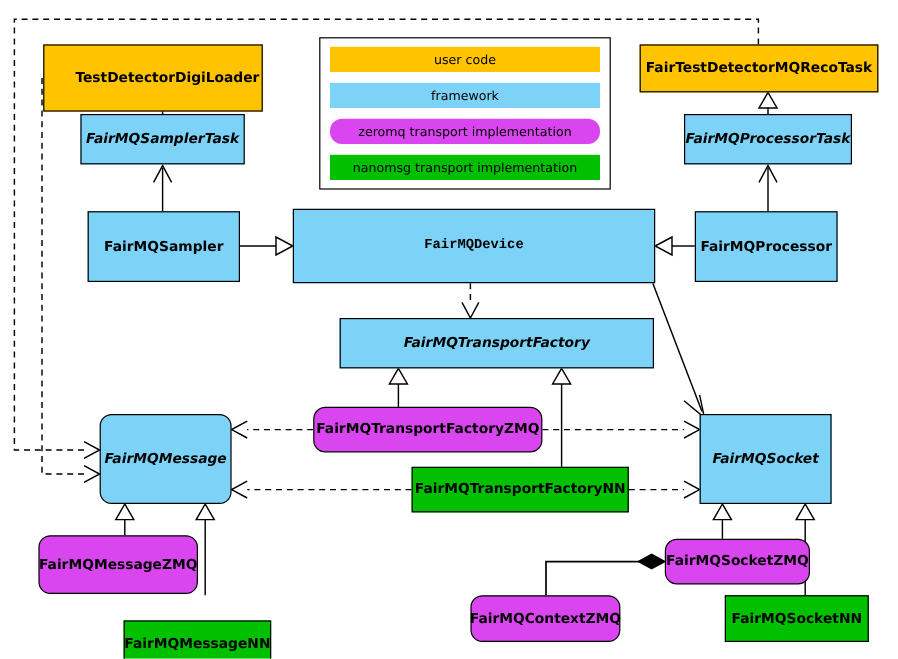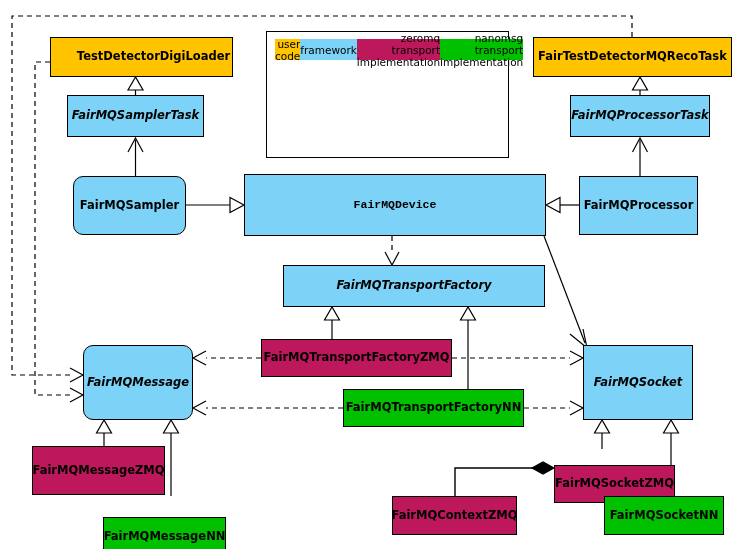--- a/index.html
+++ b/index.html
@@ -30,34 +30,34 @@
     text-align:center;
     font-size:11.5px;
     font-weight:bold;
     color:#000000;
     line-height:1.15;
     padding:2px 4px;
     z-index:3;
   }
   .usercode{background:#ffc300;}
   .framework{background:#7dd3f7;}
-  .zmq{background:#be185d;}
+  .zmq{background:#d946ef;border-radius:10px;}
   .nn{background:#00c000;}
   .abstract{font-style:italic;}
   
   #legend{
     position:absolute;
     left:266px;top:31px;
     width:243px;height:127px;
     background:#ffffff;
     border:1px solid #000000;
     box-sizing:border-box;
     padding:7px 8px;
     display:flex;
-    flex-direction:row;
+    flex-direction:column;
     justify-content:space-between;
     z-index:4;
     text-align:right;
   }
   .legend-row{
     height:21px;
     display:flex;
     align-items:center;
     justify-content:center;
     font-size:10.5px;
@@ -171,37 +171,37 @@
       <polyline points="632,37 632,16 12,16 12,375 70,375" fill="none" stroke="#000" stroke-width="1.2" stroke-dasharray="5,4"></polyline>
       <polyline points="70,368 83,375 70,382" fill="none" stroke="#000" stroke-width="1.2"></polyline>
     </g>
 
     <g>
       <polyline points="455,496 455,468 536,468" fill="none" stroke="#000" stroke-width="1.4"></polyline>
       <polygon points="554,468 543,474 532,468 543,462" fill="#000000" stroke="#000" stroke-width="1.2"></polygon>
     </g>
   </svg>
 
-  <div class="node usercode" style="left:50px;top:37px;width:183px;height:40px;padding-left:28px;">
+  <div class="node usercode" style="left:36px;top:37px;width:183px;height:56px;padding-left:28px;">
     <span>TestDetectorDigiLoader</span>
   </div>
 
   <div class="node usercode" style="left:533px;top:37px;width:199px;height:40px;">
     <span>FairTestDetectorMQRecoTask</span>
   </div>
 
   <div class="node framework abstract" style="left:67px;top:95px;width:137px;height:42px;">
     <span>FairMQSamplerTask</span>
   </div>
 
   <div class="node framework abstract" style="left:570px;top:95px;width:140px;height:42px;">
     <span>FairMQProcessorTask</span>
   </div>
 
-  <div class="node framework" style="left:73px;top:176px;width:113px;height:59px;border-radius:10px;">
+  <div class="node framework" style="left:73px;top:176px;width:127px;height:59px;">
     <span>FairMQSampler</span>
   </div>
 
   <div class="node framework" style="left:244px;top:174px;width:302px;height:62px;font-family:Liberation Mono, monospace;">
     <span>FairMQDevice</span>
   </div>
 
   <div class="node framework" style="left:579px;top:176px;width:119px;height:59px;">
     <span>FairMQProcessor</span>
   </div>
@@ -227,21 +227,21 @@
   </div>
 
   <div class="node zmq" style="left:32px;top:446px;width:133px;height:49px;">
     <span>FairMQMessageZMQ</span>
   </div>
 
   <div class="node nn" style="left:103px;top:517px;width:123px;height:39px;">
     <span>FairMQMessageNN</span>
   </div>
 
-  <div class="node zmq" style="left:554px;top:449px;width:121px;height:38px;margin-top:16px;">
+  <div class="node zmq" style="left:554px;top:449px;width:121px;height:38px;">
     <span>FairMQSocketZMQ</span>
   </div>
 
   <div class="node nn" style="left:604px;top:496px;width:120px;height:39px;">
     <span>FairMQSocketNN</span>
   </div>
 
   <div class="node zmq" style="left:392px;top:496px;width:125px;height:39px;">
     <span>FairMQContextZMQ</span>
   </div>

